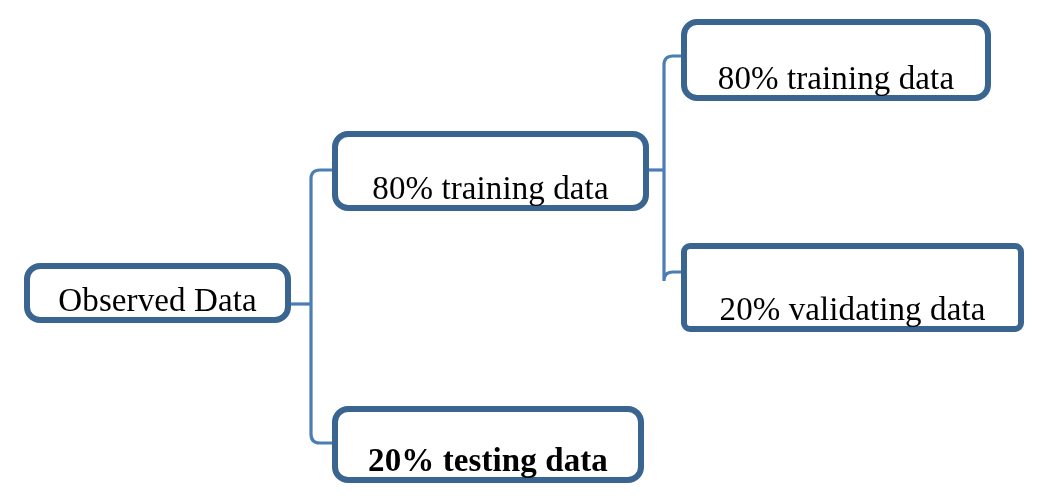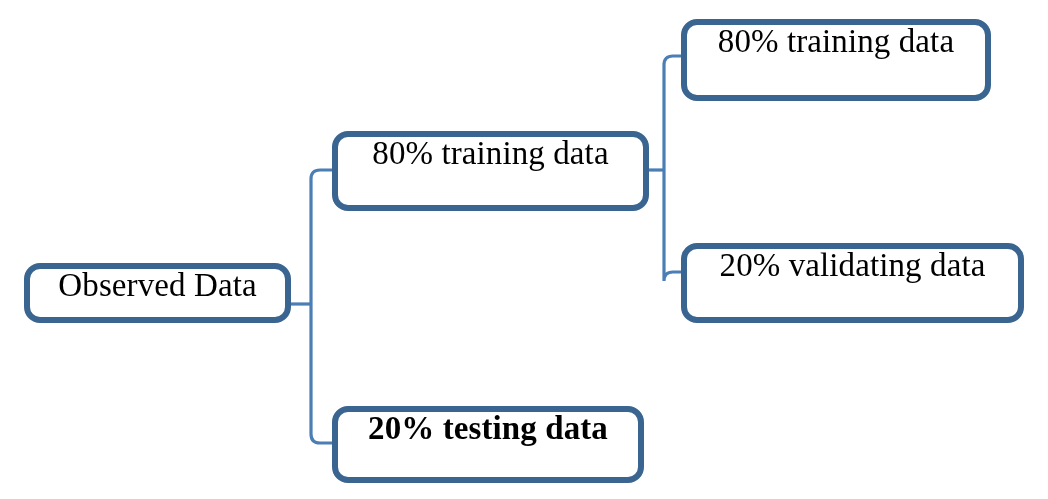--- a/index.html
+++ b/index.html
@@ -23,37 +23,37 @@
     height: 499px;
     pointer-events: none;
   }
   .node {
     position: absolute;
     box-sizing: border-box;
     background: #ffffff;
     border: 6px solid #3A6591;
     border-radius: 16px;
     display: flex;
-    align-items: flex-start;
+    align-items: flex-end;
     justify-content: center;
     z-index: 2;
   }
   .node-label {
     color: #000000;
     font-size: 33px;
     line-height: 1;
     white-space: nowrap;
     letter-spacing: 0.1px;
   }
   
   #node-root        { left: 24px;  top: 263px; width: 267px; height: 60px; }
   #node-train-1     { left: 332px; top: 131px; width: 317px; height: 80px; }
   #node-test        { left: 332px; top: 406px; width: 312px; height: 77px; font-weight: bold; }
   #node-train-2     { left: 681px; top: 19px;  width: 310px; height: 82px; }
-  #node-validate    { left: 681px; top: 243px; width: 343px; height: 80px; }
+  #node-validate    { left: 681px; top: 243px; width: 343px; height: 89px; border-radius: 9px; }
 </style>
 </head>
 <body>
 
 <div id="canvas">
 
   <svg id="connectors" viewBox="0 0 1048 499" width="1048" height="499" xmlns="http://www.w3.org/2000/svg">
 
     <g fill="none" stroke="#4A7EB5" stroke-width="3.2" stroke-linecap="butt">
 

